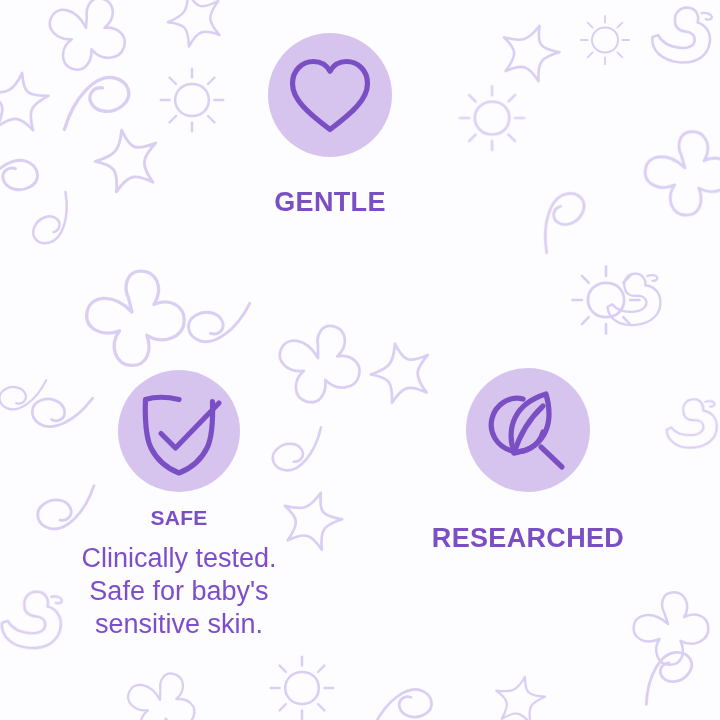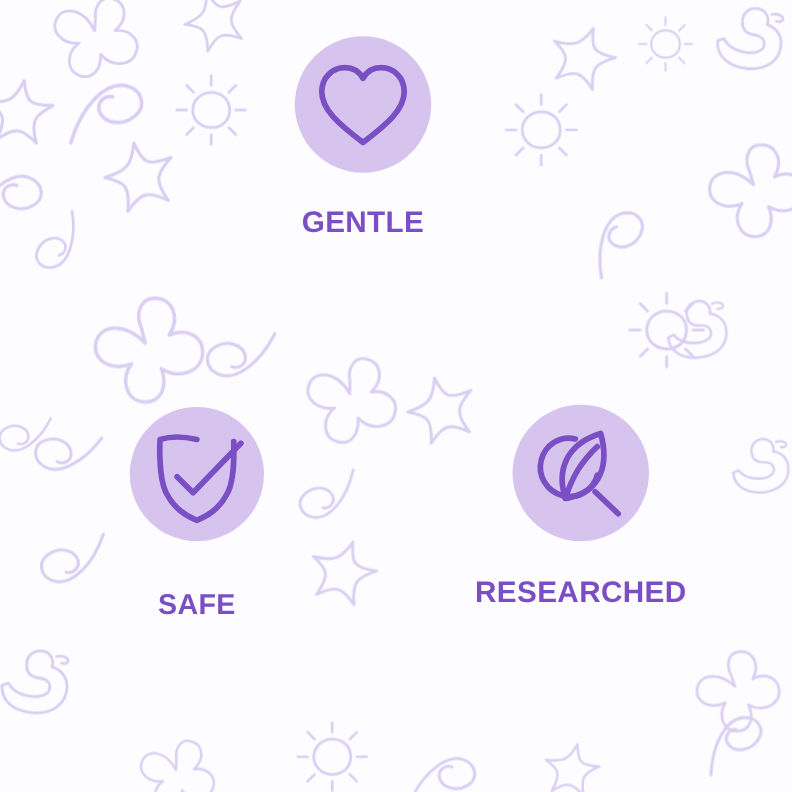--- a/index.html
+++ b/index.html
@@ -96,22 +96,22 @@
   }
 
   
   #feature-safe {
     left: 6px;
     top: 370px;
     width: 346px;
   }
   #feature-safe .icon-badge { width: 122px; height: 122px; }
   #feature-safe .feature-title {
-    font-size: 26px;
-    margin-top: 44px;
+    font-size: 21px;
+    margin-top: 15px;
   }
   #feature-safe .feature-desc {
     font-size: 27px;
     margin-top: 14px;
   }
 
   
   #feature-researched {
     left: 345px;
     top: 368px;
@@ -239,20 +239,23 @@
           <path d="M61,29.5
                    C48,26.5 36,26.8 27.5,29.5
                    C27.5,29.5 25.5,63 33,78
                    C40,92 52,99.5 61,103
                    C70,99.5 82,92 89,78
                    C95,66 94.8,42 94.5,31.5" fill="none" stroke="#7b4fc4" stroke-width="5.2" stroke-linejoin="round" stroke-linecap="round"></path>
           <path d="M43,63.5 L57.5,78 L101,33" fill="none" stroke="#7b4fc4" stroke-width="5.2" stroke-linejoin="round" stroke-linecap="round"></path>
         </svg>
       </div>
       <div class="feature-title">SAFE</div>
+      <div class="feature-desc">Clinically tested.
+Safe for baby's
+sensitive skin.</div>
     </div>
 
     <div class="feature" id="feature-researched">
       <div class="icon-badge">
         <svg viewBox="0 0 124 124" xmlns="http://www.w3.org/2000/svg">
 
           <path d="M57,31 C43,27.5 29.5,36.5 26,50.5 C22.5,64.5 31,78.5 45,82.5
                    C59,86.5 73,78 77,64" fill="none" stroke="#7b4fc4" stroke-width="5.2" stroke-linejoin="round" stroke-linecap="round"></path>
 
           <path d="M75,79 L96,99" fill="none" stroke="#7b4fc4" stroke-width="5.2" stroke-linecap="round"></path>

